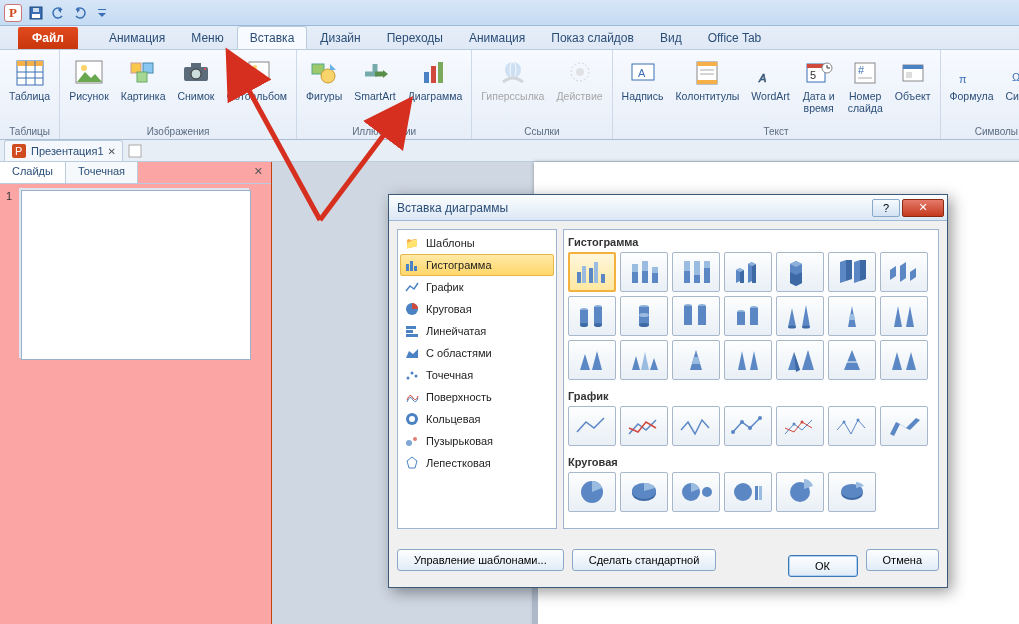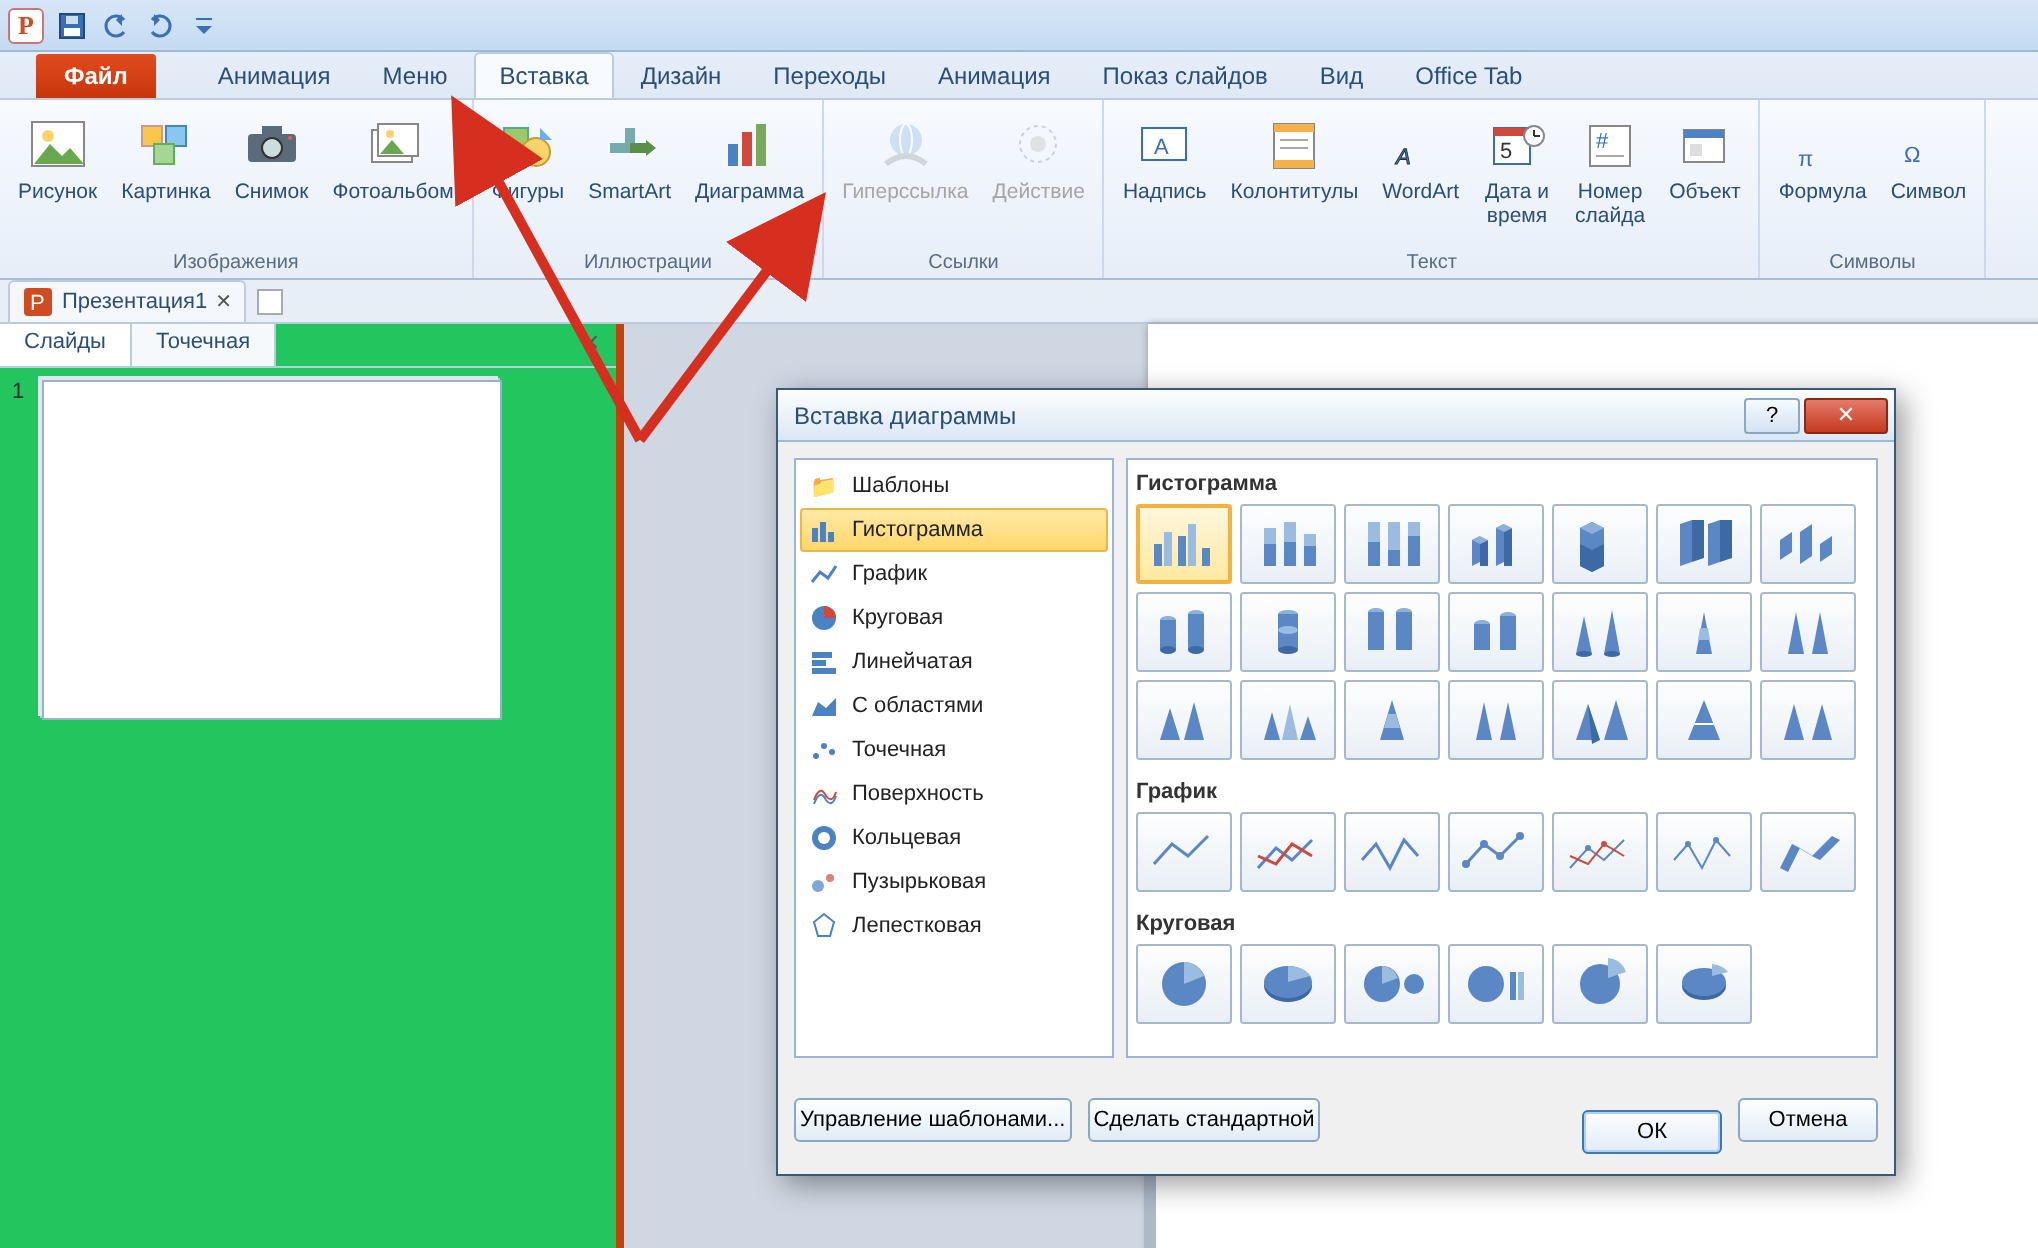--- a/index.html
+++ b/index.html
@@ -30,21 +30,21 @@
   .rbtn.dis .rlabel{color:#a5a5a5;}
   .sicon { width:16px; height:16px; display:flex; align-items:center; justify-content:center;}
 
   
   .doc-tabs { height:22px; background:#e7eef6; display:flex; align-items:center; padding:0 4px; gap:4px; border-bottom:1px solid #bcccdf;}
   .doc-tab { display:flex; align-items:center; gap:4px; background:#f4f8fc; border:1px solid #bcccdf; border-bottom:none; padding:2px 6px; border-radius:3px 3px 0 0; font-size:11px; color:#2b4e78;}
   .doc-tab .close{ color:#555; font-size:10px; cursor:pointer;}
 
   
   .workspace { position:absolute; top:162px; left:0; right:0; bottom:0; display:flex; background:#e0e6ee;}
-  .sidepanel { width:312px; background:#22c55e; border-right:4px solid #c2410c; display:flex; flex-direction:column;}
+  .sidepanel { width:272px; background:#fca5a5; border-right:1px solid #c2410c; display:flex; flex-direction:column;}
   .side-tabs { height:22px; display:flex; border-bottom:1px solid #bcccdf;}
   .side-tab{ padding:3px 12px; font-size:11px; background:#f6f9fc; border-right:1px solid #bcccdf; color:#2b4e78;}
   .side-tab.active{ background:#fff;}
   .side-close{ margin-left:auto; padding:3px 8px; color:#555;}
   .slide-list{ flex:1; padding:6px; overflow:auto;}
   .slide-num{ display:inline-block; vertical-align:top; width:12px; font-size:11px; color:#333;}
   .slide-thumb{ display:inline-block; width:230px; height:170px; background:#fff; border:1px solid #9bb0c9; box-shadow: -2px -2px 0 #dfe6ef, -1px -1px 0 #bccad9;}
   .canvas-area{ flex:1; background:linear-gradient(#cfd7e2,#cfd7e2); position:relative;}
   .canvas-area::after{content:""; position:absolute; left:260px; top:410px; width:6px; height:200px; background:#adb9c9;}
   .slide-canvas{ position:absolute; left:262px; top:0; width:520px; height:624px; background:#fff; box-shadow:0 0 4px rgba(0,0,0,.3);}
@@ -60,21 +60,21 @@
   .cat-item{ display:flex; align-items:center; gap:6px; padding:3px 4px; font-size:11px; color:#222; cursor:pointer;}
   .cat-item.sel{ background:linear-gradient(#ffe9a6,#ffd76a); border:1px solid #e6b84a; border-radius:2px; padding:2px 3px;}
   .cat-icon{width:16px;height:16px;display:flex;align-items:center;justify-content:center;}
   .chart-pane{ flex:1; background:#fff; border:1px solid #9fb5cf; padding:4px; height:300px; overflow-y:auto;}
   .chart-sec-title{ font-weight:bold; font-size:11px; color:#333; padding:2px 0 4px;}
   .chart-grid{ display:flex; flex-wrap:wrap; gap:4px; padding-bottom:8px;}
   .chart-cell{ width:48px; height:40px; border:1px solid #a7b8cb; background:linear-gradient(#fdfefe,#e9eff6); border-radius:2px; display:flex; align-items:center; justify-content:center;}
   .chart-cell.sel{ border:2px solid #f5b13d; background:linear-gradient(#fff7dd,#ffe8a0);}
   .dlg-footer{ display:flex; padding:6px 8px 10px; gap:8px; align-items:center;}
   .dlg-footer .spacer{flex:1;}
-  .winbtn{ min-width:70px; height:22px; border:1px solid #8aa7c7; background:linear-gradient(#fdfeff,#e1ecf7); border-radius:3px; font-size:11px; padding:0 2px;}
+  .winbtn{ min-width:70px; height:22px; border:1px solid #8aa7c7; background:linear-gradient(#fdfeff,#e1ecf7); border-radius:3px; font-size:11px; padding:0 16px;}
   .winbtn.primary{ border:1px solid #3b78b5; box-shadow:inset 0 0 0 1px #aed1f5;margin-top:12px;}
 
   
   .arrows { position:absolute; left:0; top:0; pointer-events:none; }
 </style>
 </head>
 <body>
 
 <div class="titlebar">
   <div class="app-badge">P</div>
@@ -115,20 +115,38 @@
   <div class="tab">Дизайн</div>
   <div class="tab">Переходы</div>
   <div class="tab">Анимация</div>
   <div class="tab">Показ слайдов</div>
   <div class="tab">Вид</div>
   <div class="tab">Office Tab</div>
 </div>
 
 <div class="ribbon">
 
+  <div class="group">
+    <div class="group-items">
+      <div class="rbtn">
+        <div class="ricon">
+            <svg width="28" height="26">
+              <rect x="1" y="1" width="26" height="24" fill="#fff" stroke="#3a6fb5"></rect>
+              <rect x="1" y="1" width="26" height="5" fill="#f6b04a"></rect>
+              <line x1="1" y1="12" x2="27" y2="12" stroke="#3a6fb5"></line>
+              <line x1="1" y1="18" x2="27" y2="18" stroke="#3a6fb5"></line>
+              <line x1="10" y1="1" x2="10" y2="25" stroke="#3a6fb5"></line>
+              <line x1="19" y1="1" x2="19" y2="25" stroke="#3a6fb5"></line>
+            </svg>
+          </div>
+        <div class="rlabel">Таблица</div>
+      </div>
+    </div>
+    <div class="group-label">Таблицы</div>
+  </div>
 
   <div class="group">
     <div class="group-items">
       <div class="rbtn">
         <div class="ricon">
             <svg width="28" height="26">
               <rect x="1" y="1" width="26" height="22" fill="#fff" stroke="#888"></rect>
               <circle cx="9" cy="8" r="3" fill="#fbd36a"></circle>
               <path d="M2 22 L10 12 L16 18 L20 14 L27 22 Z" fill="#6aa84f"></path>
             </svg>

